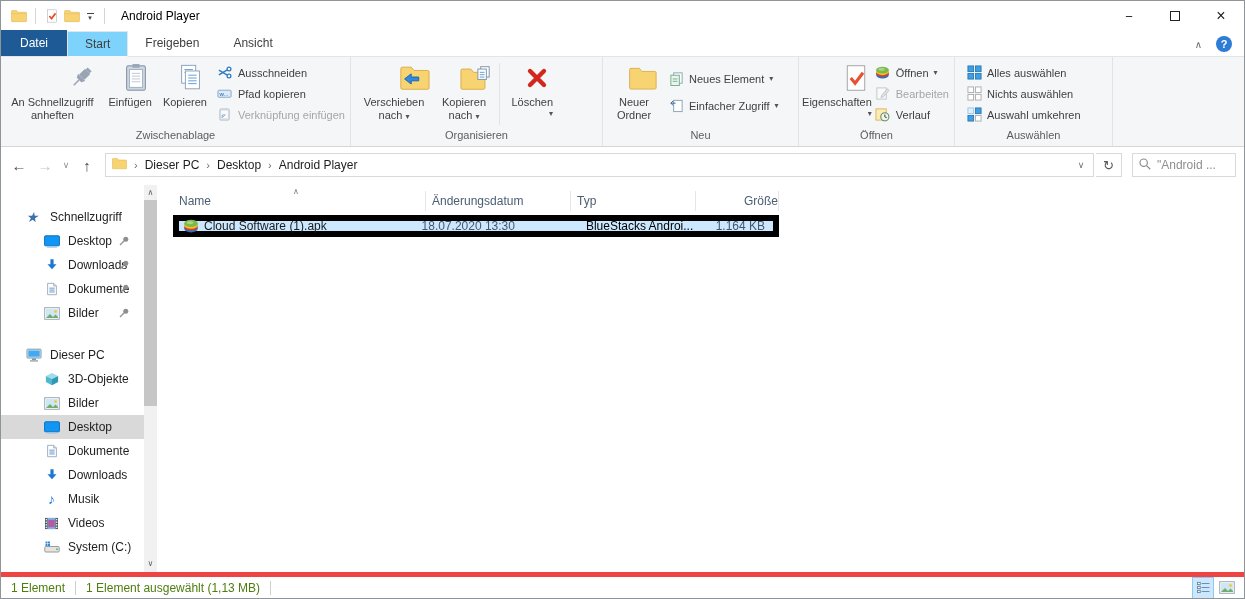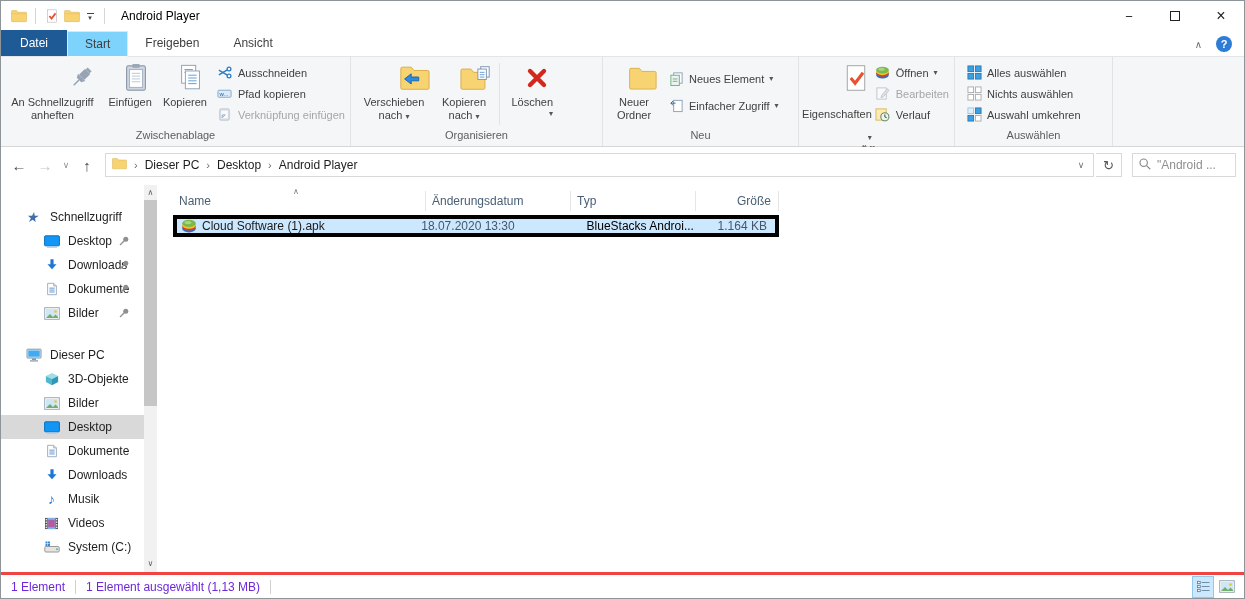--- a/index.html
+++ b/index.html
@@ -82,32 +82,32 @@
   .sb-scroll .arr.down { bottom:2px; }
   .sb-thumb { position:absolute; left:0; top:15px; width:13px; height:206px; background:#c6c6c6; }
 
   
   .content { flex:1; padding-top:4px; position:relative; overflow:hidden; }
   .headers { display:flex; height:28px; align-items:center; margin-left:16px; color:#4a5e73; position:relative; width:606px; }
   .hcol { height:20px; line-height:20px; padding-left:6px; border-right:1px solid #e6e6e6; }
   .hcol.c-name { width:253px; position:relative; }
   .hcol.c-mod { width:145px; }
   .hcol.c-type { width:125px; }
-  .hcol.c-size { width:83px; text-align:right; padding-right:7px; }
+  .hcol.c-size { width:83px; text-align:right; padding-right:0; }
   .sort-glyph { position:absolute; left:120px; top:-9px; font-size:8px; color:#7a7a7a; }
-  .frow { display:flex; align-items:center; height:22px; width:606px; margin-left:16px; background:#cce8ff; border:4px solid #000000; }
+  .frow { display:flex; align-items:center; height:22px; width:606px; margin-left:16px; background:#cce8ff; border:6px solid #000000; }
   .fcell { white-space:nowrap; overflow:hidden; }
   .f-name { width:252px; display:flex; align-items:center; gap:5px; padding-left:4px; color:#1b1b1b; }
   .f-mod { width:145px; padding-left:6px; color:#44566a; }
   .f-type { width:125px; padding-left:6px; color:#000000;margin-left:28px; }
   .f-size { width:80px; text-align:right; padding-right:8px; color:#44566a; }
   .file-icon { width:16px; height:16px; flex:0 0 auto; }
 
   
-  .statusbar { height:26px; border-top:3px solid #ef4444; display:flex; align-items:center; padding:0 4px 0 10px; flex:0 0 auto; color:#6d28d9; }
+  .statusbar { height:26px; border-top:5px solid #ef4444; display:flex; align-items:center; padding:0 4px 0 10px; flex:0 0 auto; color:#4d7c0f; }
   .st-sep { width:1px; height:14px; background:#d0d0d0; margin:0 10px; }
   .view-toggles { margin-left:auto; display:flex; align-items:center; gap:2px; padding-right:2px; }
   .vt-btn { width:22px; height:22px; display:flex; align-items:center; justify-content:center; }
   .vt-btn.selected { background:#cce8ff; border:1px solid #90c8f0; }
 </style>
 </head>
 <body>
 
 <div class="window">
 
@@ -322,21 +322,21 @@
             <span>Einfacher Zugriff</span>
             <span class="caret">▾</span>
           </div>
         </div>
       </div>
       <div class="rg-label">Neu</div>
     </div>
 
     <div class="rgroup" style="width:156px">
       <div class="rg-body" style="padding-left:2px;">
-        <div class="bigbtn" style="width:80px; padding:3px 0 0 0;gap:12px;">
+        <div class="bigbtn" style="width:80px; padding:3px 0 0 0;">
           <span class="icon32">
             <svg width="28" height="30" viewBox="0 0 32 32">
                 <rect x="6" y="2" width="20" height="28" fill="#fff" stroke="#9a9a9a"></rect>
                 <path d="M10 16l5 6 9-12" stroke="#e8502f" stroke-width="3.5" fill="none"></path>
               </svg>
           </span>
           <span class="blbl">Eigenschaften</span>
           <span class="caret-below">▾</span>
         </div>
         <div class="smallcol" style="margin-left:0;">

